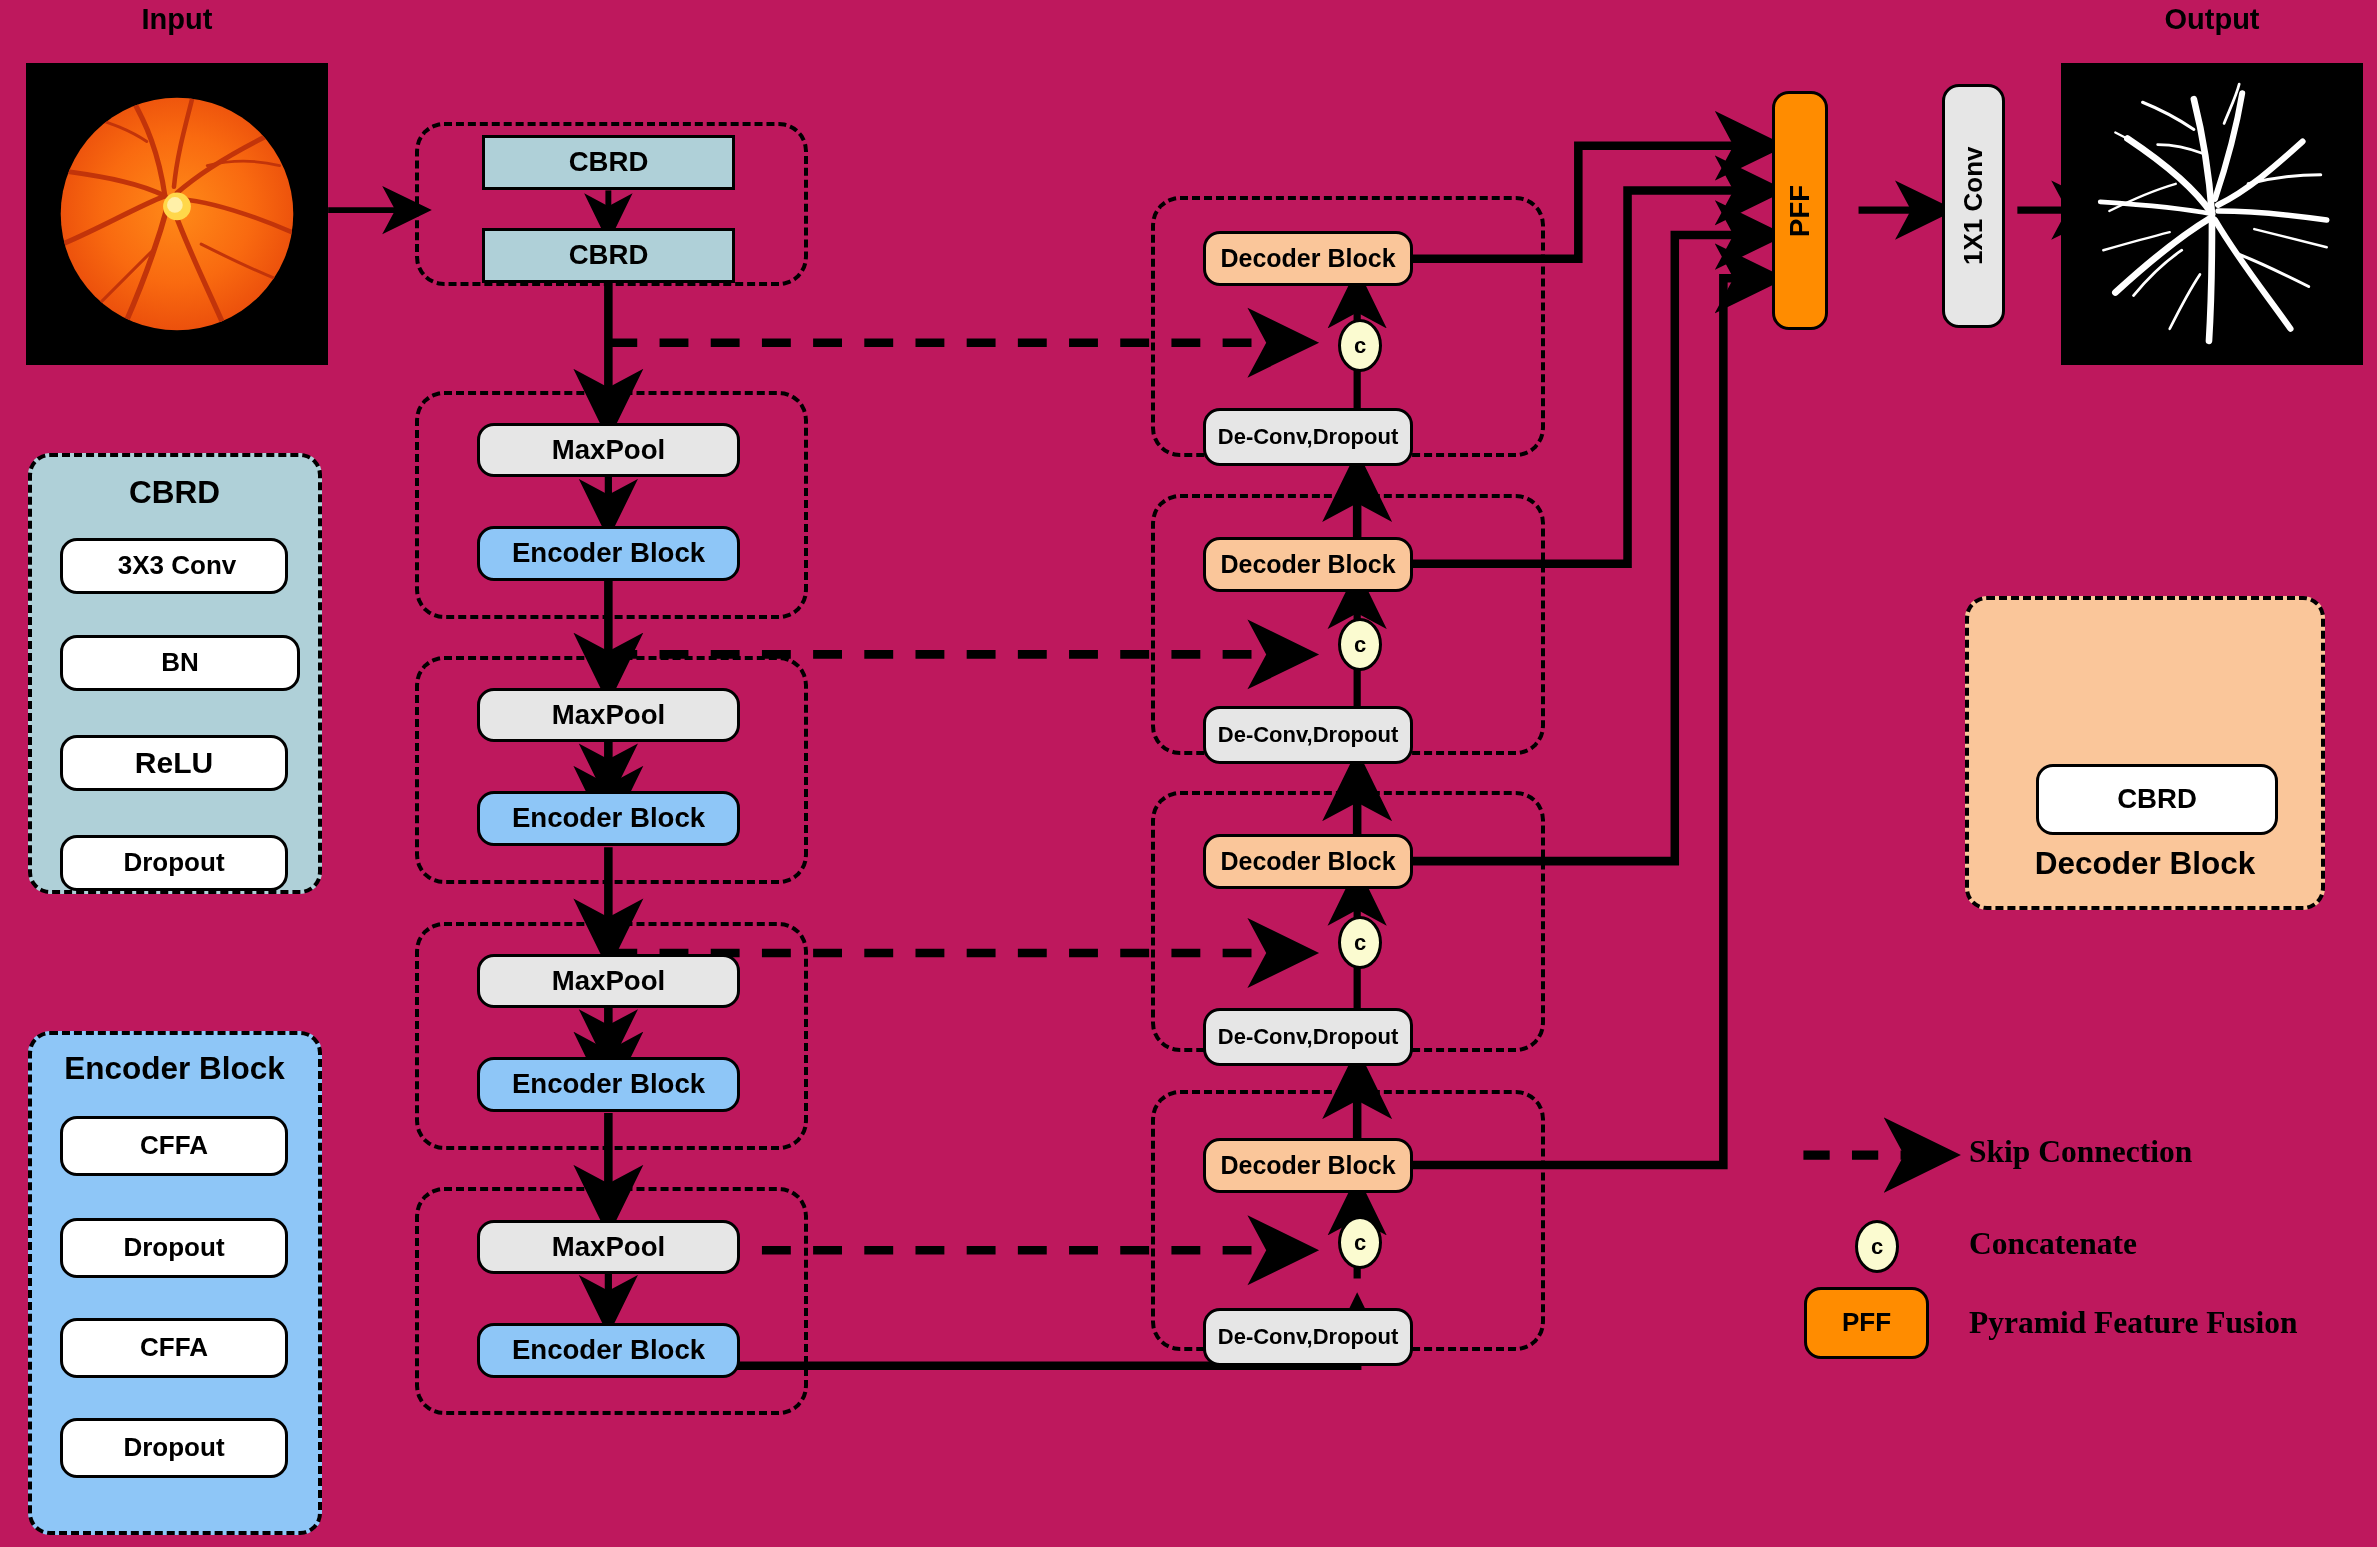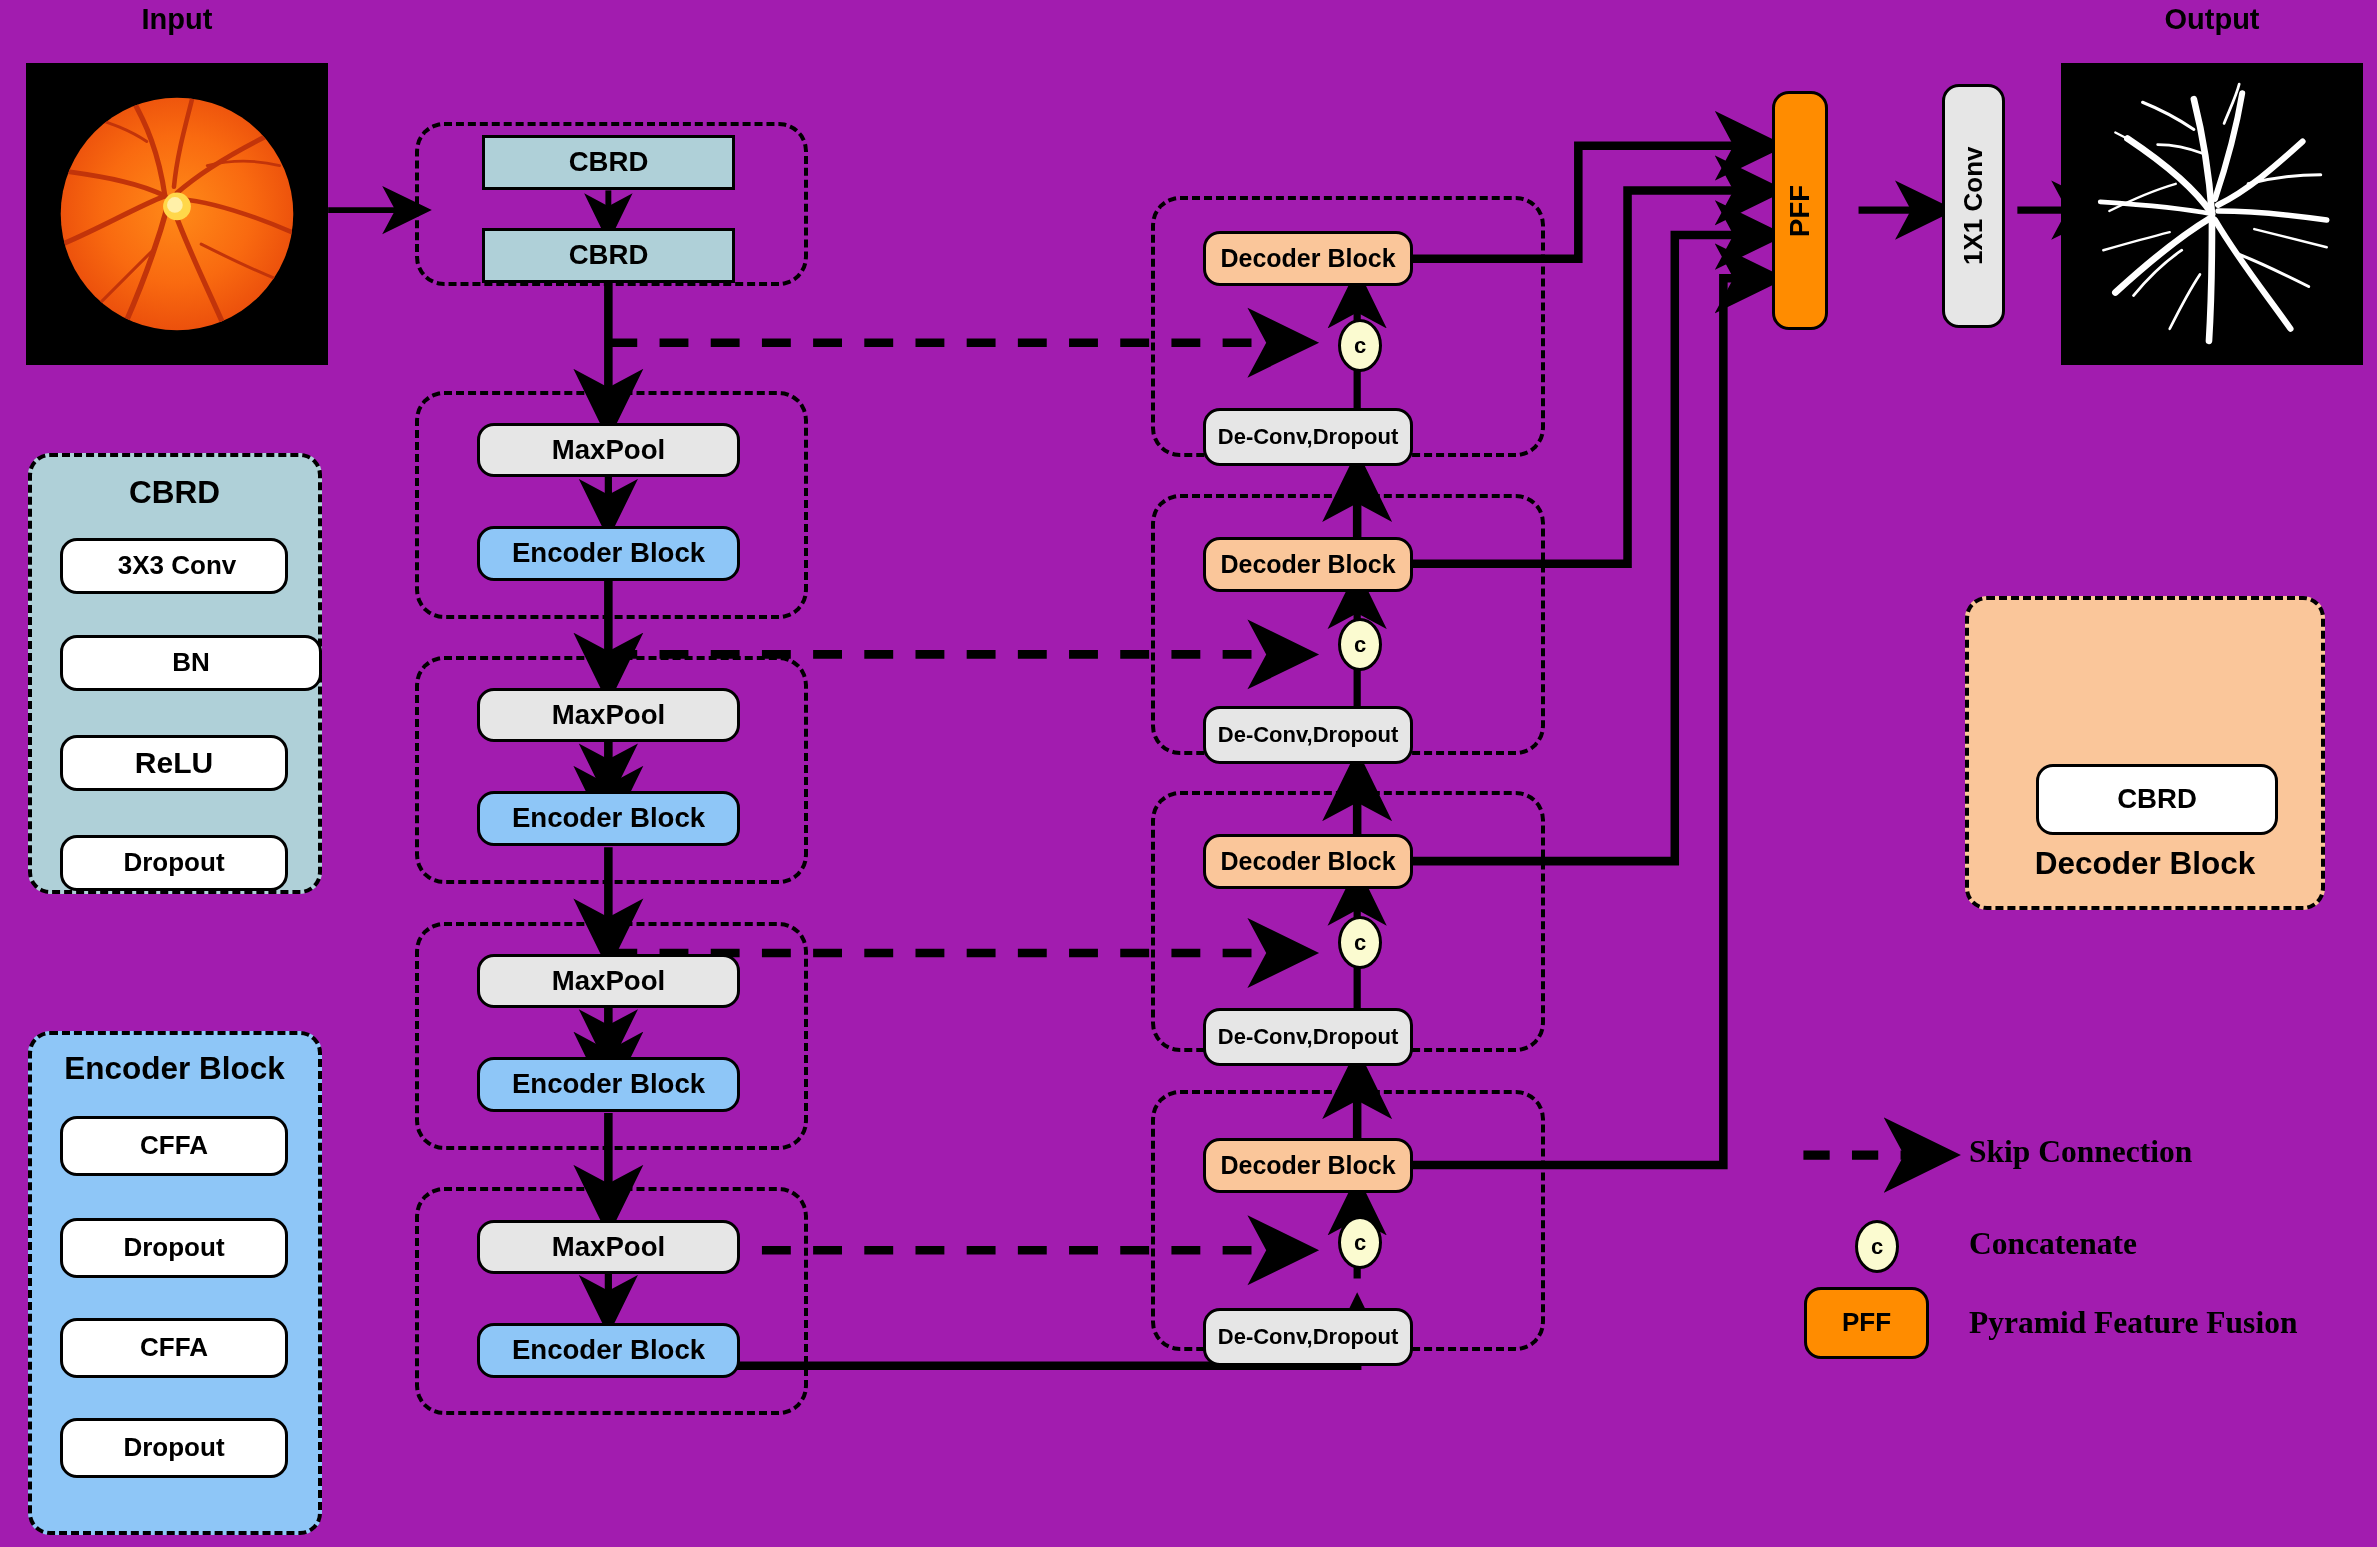--- a/index.html
+++ b/index.html
@@ -1,17 +1,17 @@
 <!DOCTYPE html>
 <html style="font-size:10.5px"><head>
 <meta charset="utf-8">
 <style>
   html,body{margin:0;padding:0;background:#ffffff;}
   body{font-family:"Liberation Sans", sans-serif;}
-  #stage{position:relative;width:2377px;height:1547px;background:#a21caf;overflow:hidden;}
+  #stage{position:relative;width:2377px;height:1547px;background:#be185d;overflow:hidden;}
 
   .box{position:absolute;box-sizing:border-box;border:3.9px solid #000;
        display:flex;align-items:center;justify-content:center;
        font-weight:bold;color:#000;text-align:center;line-height:1.05;
        font-family:"Liberation Sans", sans-serif;}
   .rnd{border-radius:17px;}
   .sq{border-radius:0;}
 
   .grp{position:absolute;box-sizing:border-box;border:4.6px dashed #000;border-radius:29px;}
 
@@ -241,21 +241,21 @@
         <path d="M36 56 C28 58 21 60 14 62" stroke-width="0.8"></path>
         <path d="M54 20 C56 15 58 11 59 7" stroke-width="0.9"></path>
         <path d="M30 30 C26 27 22 25 18 23" stroke-width="0.8"></path>
       </g>
     </svg>
   </div>
 
   <div class="legendbox lg-cbrd" style="left:27.6px;top:453px;width:294px;height:441px;"></div>
   <div class="ttl" style="left:27.6px;top:474px;width:294px;font-size:31.5px;">CBRD</div>
   <div class="box rnd wht" style="left:60px;top:538px;width:228px;height:56px;font-size:26px;padding-left:6px;">3X3 Conv</div>
-  <div class="box rnd wht" style="left:60px;top:635px;width:262px;height:56px;font-size:26px;">BN</div>
+  <div class="box rnd wht" style="left:60px;top:635px;width:240px;height:56px;font-size:26px;">BN</div>
   <div class="box rnd wht" style="left:60px;top:735px;width:228px;height:56px;font-size:30px;">ReLU</div>
   <div class="box rnd wht" style="left:60px;top:835px;width:228px;height:56px;font-size:26px;">Dropout</div>
 
   <div class="legendbox lg-enc" style="left:27.6px;top:1031px;width:294px;height:504px;"></div>
   <div class="ttl" style="left:27.6px;top:1050px;width:294px;font-size:31.5px;">Encoder Block</div>
   <div class="box rnd wht" style="left:60px;top:1116px;width:228px;height:60px;font-size:26px;">CFFA</div>
   <div class="box rnd wht" style="left:60px;top:1218px;width:228px;height:60px;font-size:26px;">Dropout</div>
   <div class="box rnd wht" style="left:60px;top:1318px;width:228px;height:60px;font-size:26px;">CFFA</div>
   <div class="box rnd wht" style="left:60px;top:1418px;width:228px;height:60px;font-size:26px;">Dropout</div>
 

